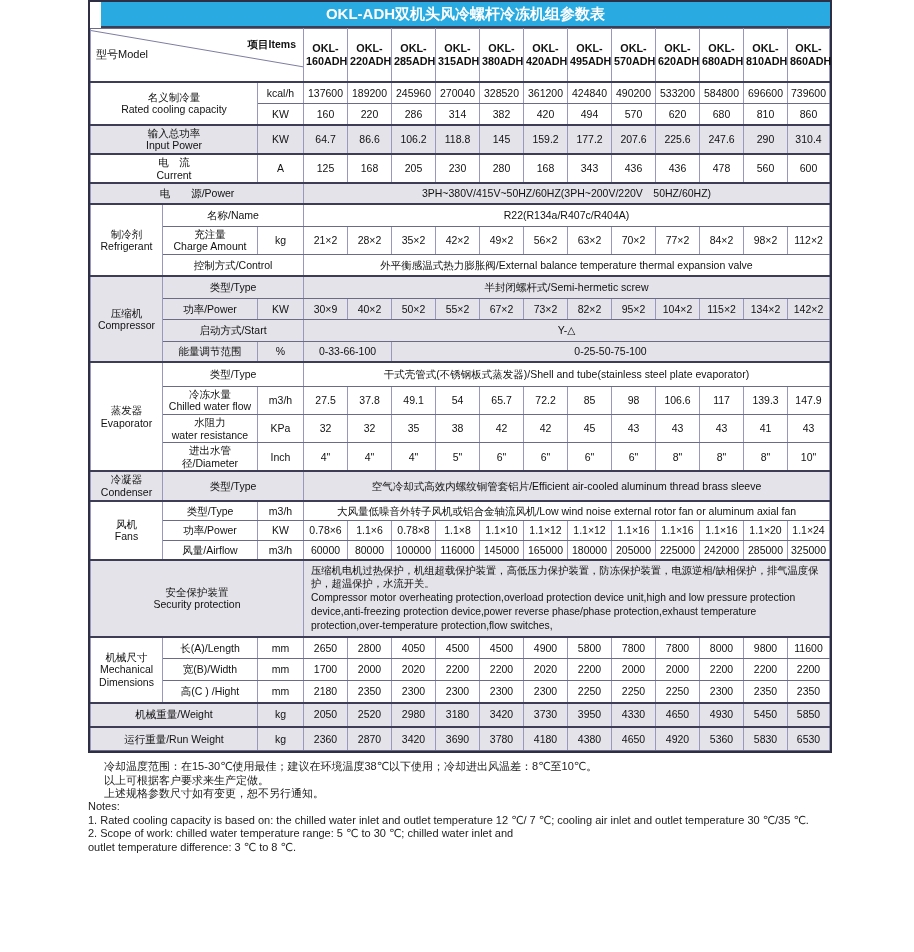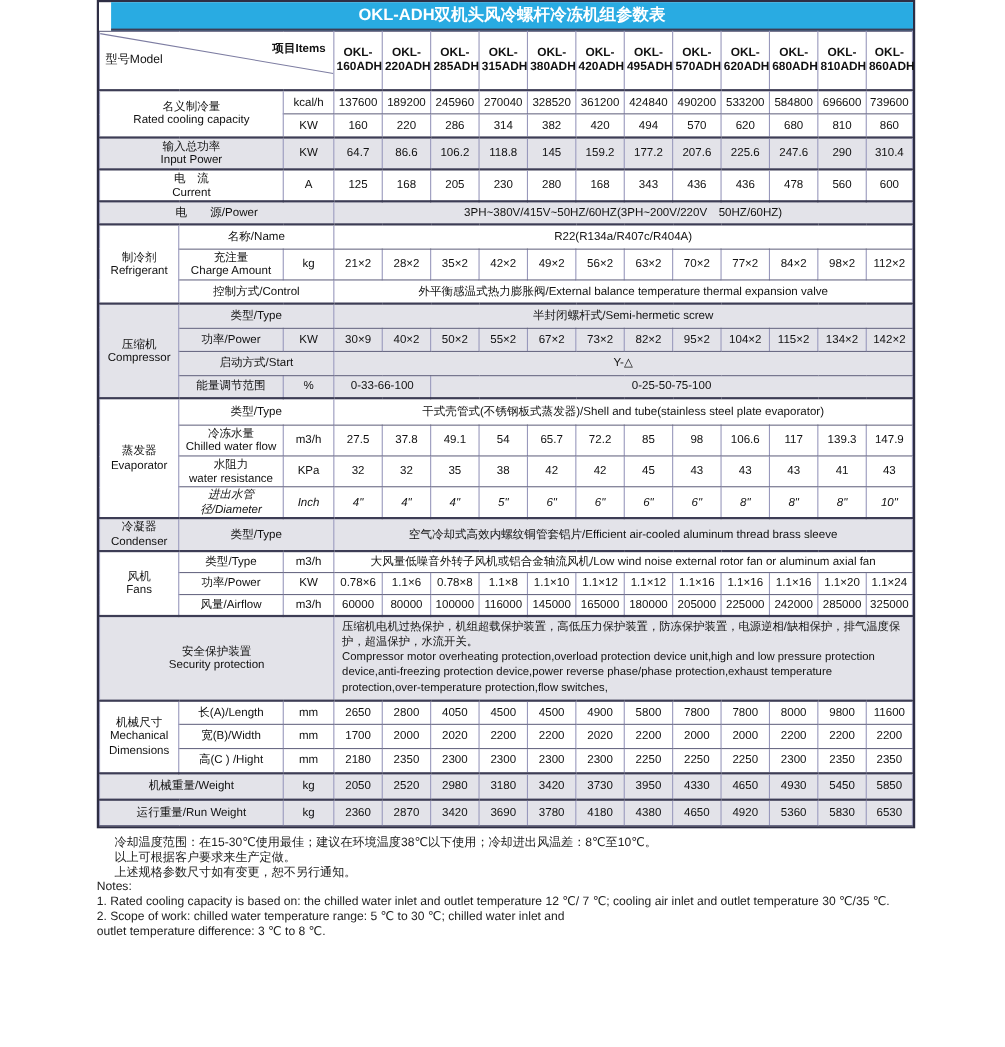--- a/index.html
+++ b/index.html
@@ -257,21 +257,21 @@
             <td>38</td>
             <td>42</td>
             <td>42</td>
             <td>45</td>
             <td>43</td>
             <td>43</td>
             <td>43</td>
             <td>41</td>
             <td>43</td>
           </tr>
-          <tr style="height: 22px; font-style: italic;">
+          <tr style="height: 22px;">
             <td>进出水管径/Diameter</td>
             <td>Inch</td>
             <td>4"</td>
             <td>4"</td>
             <td>4"</td>
             <td>5"</td>
             <td>6"</td>
             <td>6"</td>
             <td>6"</td>
             <td>6"</td>

